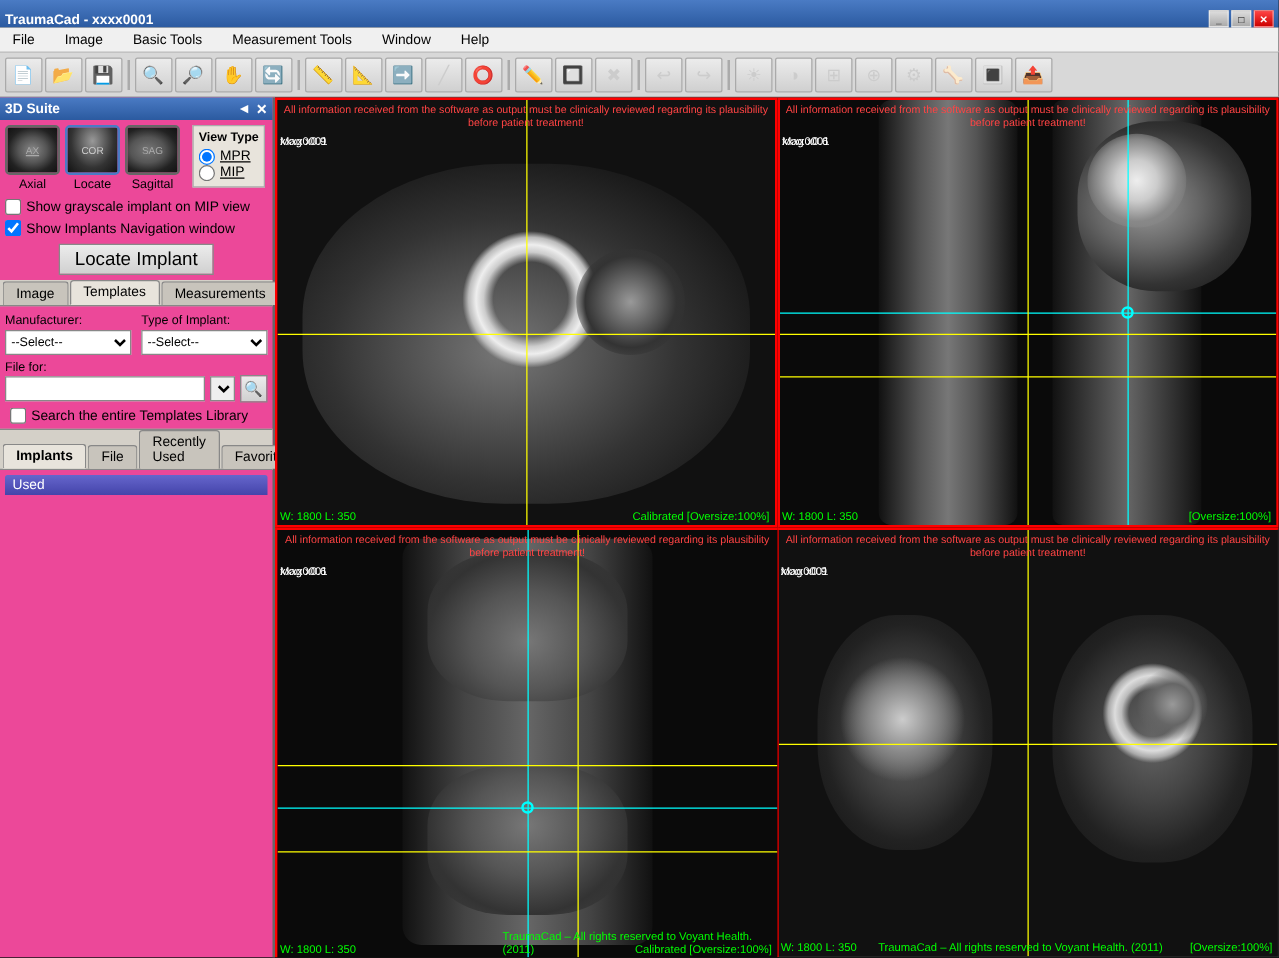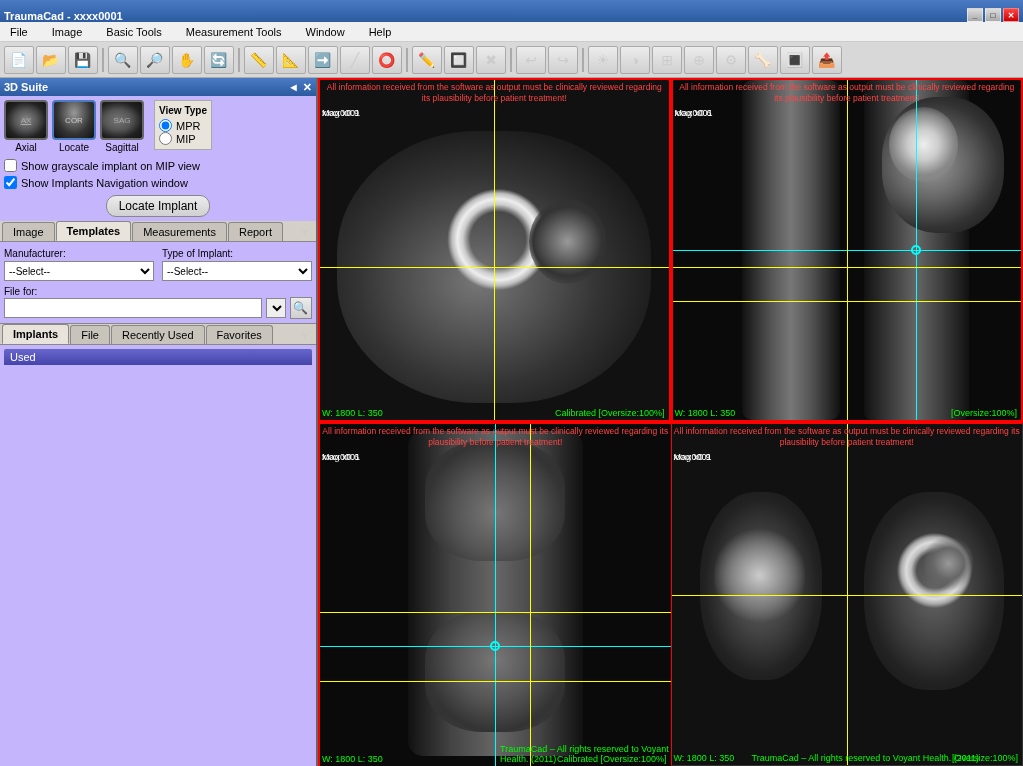--- a/index.html
+++ b/index.html
@@ -90,22 +90,22 @@
     }
 
     
     .main-container {
       display: flex;
       height: calc(766px - 22px - 20px - 36px);
     }
 
     
     .left-panel {
-      width: 318px;
-      background: #c4b5fd;
+      width: 220px;
+      background: #ec4899;
       border-right: 2px solid #666;
       display: flex;
       flex-direction: column;
       flex-shrink: 0;
     }
 
     .panel-title-bar {
       background: linear-gradient(to bottom, #4a7bc4, #2b5aa0);
       color: white;
       height: 18px;
@@ -153,46 +153,46 @@
       margin-top: 2px;
     }
     .view-type-box {
       border: 1px solid #aaa;
       background: #e8e4dc;
       padding: 4px 4px;
       margin-left: 4px;
     }
     .radio-row {
       display: flex;
-      align-items: center;
       gap: 4px;
       font-size: 11px;
       color: #000;
+      text-decoration: underline;
     }
 
     
     .checkbox-row {
       display: flex;
       align-items: center;
       gap: 4px;
       font-size: 11px;
       color: #000;
       padding: 2px 4px;
     }
 
     
     .locate-btn {
       margin: 4px auto;
       display: block;
       background: linear-gradient(to bottom, #ececec, #d0d0d0);
       border: 1px solid #888;
       padding: 3px 12px;
-      font-size: 12px;
-      cursor: pointer;
-      border-radius: 10px;
+      font-size: 15px;
+      cursor: pointer;
+      border-radius: 0;
     }
 
     
     .tabs-row {
       display: flex;
       align-items: flex-end;
       background: #d4d0c8;
       padding: 0 2px;
       border-bottom: 1px solid #888;
     }
@@ -203,21 +203,21 @@
       border: 1px solid #888;
       border-bottom: none;
       background: #c8c4bc;
       margin-right: 1px;
       color: #000;
       border-radius: 3px 3px 0 0;
     }
     .tab.active {
       background: #e8e4dc;
       border-bottom: 1px solid #e8e4dc;
-      font-weight: bold;
+      font-weight: normal;
       color: #000;
     }
     .tab-arrow {
       margin-left: auto;
       padding: 3px 4px;
       cursor: pointer;
       font-size: 10px;
     }
 
     
@@ -541,20 +541,24 @@
         </div>
       </div>
       <div>
         <span class="form-label">File for:</span>
       </div>
       <div class="look-for-row">
         <input type="text" class="look-for-input" style="width: 180px;">
         <select style="width:20px; height:20px; font-size:10px; border:1px solid #888;"></select>
         <button class="search-btn">🔍</button>
       </div>
+      <div class="checkbox-row">
+        <input type="checkbox" style="">
+        <span>Search the entire Templates Library</span>
+      </div>
     </div>
 
     <div class="implants-tabs-row">
       <div class="imp-tab active">Implants</div>
       <div class="imp-tab">File</div>
       <div class="imp-tab">Recently Used</div>
       <div class="imp-tab">Favorites</div>
       <span class="tab-arrow">▼</span>
     </div>
 

